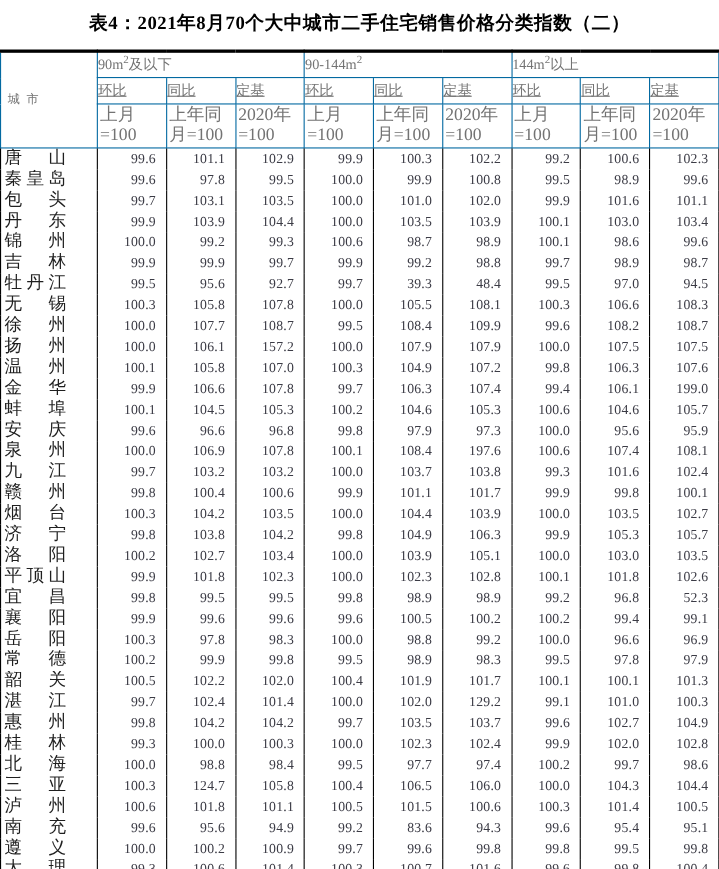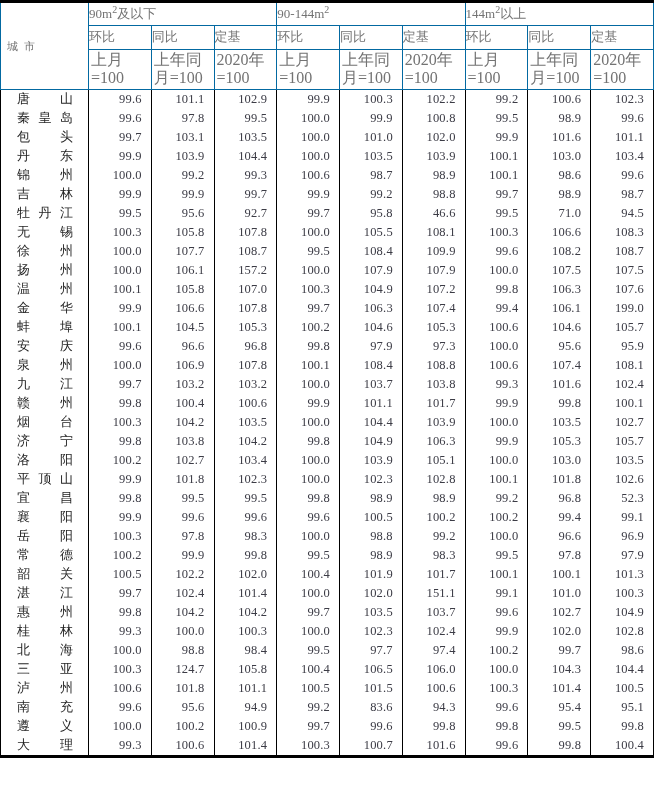--- a/index.html
+++ b/index.html
@@ -18,37 +18,38 @@
     border:solid #000;border-width:3px 1px 3px 1px;
   }
   th,td{padding:0;font-weight:400;overflow:hidden;white-space:normal;}
   thead th{
     border:1px solid #0369a1;text-align:left;vertical-align:middle;
     font-size:13px;color:#737373;line-height:1.15;
   }
   thead th sup{font-size:10px;line-height:0;}
   .city-h{font-size:11px;letter-spacing:6px;text-indent:6px;}
   .group-h{height:22px;}
-  .metric-h{height:23px;}
+  .metric-h{height:23px;text-decoration:underline;}
   .base-h{height:32px;font-size:16px;padding:1px 2px;}
   tbody td{
     border-left:1px solid #000;border-right:1px solid #000;
     border-top:0;border-bottom:0;height:19px;vertical-align:middle;
   }
-  td.city{padding-left:16px;font-size:13px;color:#1f1f1f;}
+  td.city{padding-left:3px;font-size:16px;color:#1f1f1f;}
   .cname{display:inline-block;width:56px;text-align:justify;text-align-last:justify;line-height:1;}
   td.num{
     text-align:right;padding-right:9px;
     font-size:12.5px;color:#3b3b45;letter-spacing:.2px;
   }
 </style>
 </head>
 <body>
 
 <div class="page">
+  <h1 class="title">表4：2021年8月70个大中城市二手住宅销售价格分类指数（二）</h1>
 
   <table>
     <colgroup>
       <col style="width:88px">
       <col>
         <col>
         <col>
         <col>
         <col>
         <col>
@@ -158,24 +159,24 @@
           <td class="num">99.7</td>
           <td class="num">98.9</td>
           <td class="num">98.7</td>
         </tr>
         <tr>
           <td class="city"><span class="cname">牡丹江</span></td>
           <td class="num">99.5</td>
           <td class="num">95.6</td>
           <td class="num">92.7</td>
           <td class="num">99.7</td>
-          <td class="num">95.8</td>
-          <td class="num">46.6</td>
-          <td class="num">99.5</td>
-          <td class="num">71.0</td>
+          <td class="num">39.3</td>
+          <td class="num">48.4</td>
+          <td class="num">99.5</td>
+          <td class="num">97.0</td>
           <td class="num">94.5</td>
         </tr>
         <tr>
           <td class="city"><span class="cname">无锡</span></td>
           <td class="num">100.3</td>
           <td class="num">105.8</td>
           <td class="num">107.8</td>
           <td class="num">100.0</td>
           <td class="num">105.5</td>
           <td class="num">108.1</td>
@@ -255,21 +256,21 @@
           <td class="num">95.6</td>
           <td class="num">95.9</td>
         </tr>
         <tr>
           <td class="city"><span class="cname">泉州</span></td>
           <td class="num">100.0</td>
           <td class="num">106.9</td>
           <td class="num">107.8</td>
           <td class="num">100.1</td>
           <td class="num">108.4</td>
-          <td class="num">108.8</td>
+          <td class="num">197.6</td>
           <td class="num">100.6</td>
           <td class="num">107.4</td>
           <td class="num">108.1</td>
         </tr>
         <tr>
           <td class="city"><span class="cname">九江</span></td>
           <td class="num">99.7</td>
           <td class="num">103.2</td>
           <td class="num">103.2</td>
           <td class="num">100.0</td>
@@ -399,21 +400,21 @@
           <td class="num">100.1</td>
           <td class="num">101.3</td>
         </tr>
         <tr>
           <td class="city"><span class="cname">湛江</span></td>
           <td class="num">99.7</td>
           <td class="num">102.4</td>
           <td class="num">101.4</td>
           <td class="num">100.0</td>
           <td class="num">102.0</td>
-          <td class="num">151.1</td>
+          <td class="num">129.2</td>
           <td class="num">99.1</td>
           <td class="num">101.0</td>
           <td class="num">100.3</td>
         </tr>
         <tr>
           <td class="city"><span class="cname">惠州</span></td>
           <td class="num">99.8</td>
           <td class="num">104.2</td>
           <td class="num">104.2</td>
           <td class="num">99.7</td>

